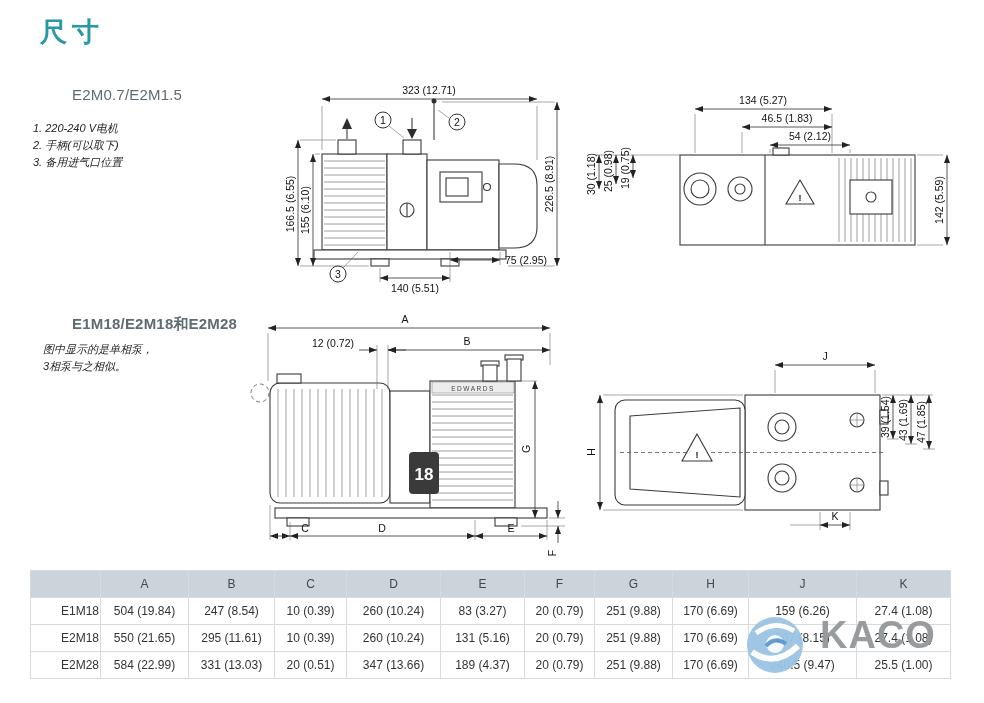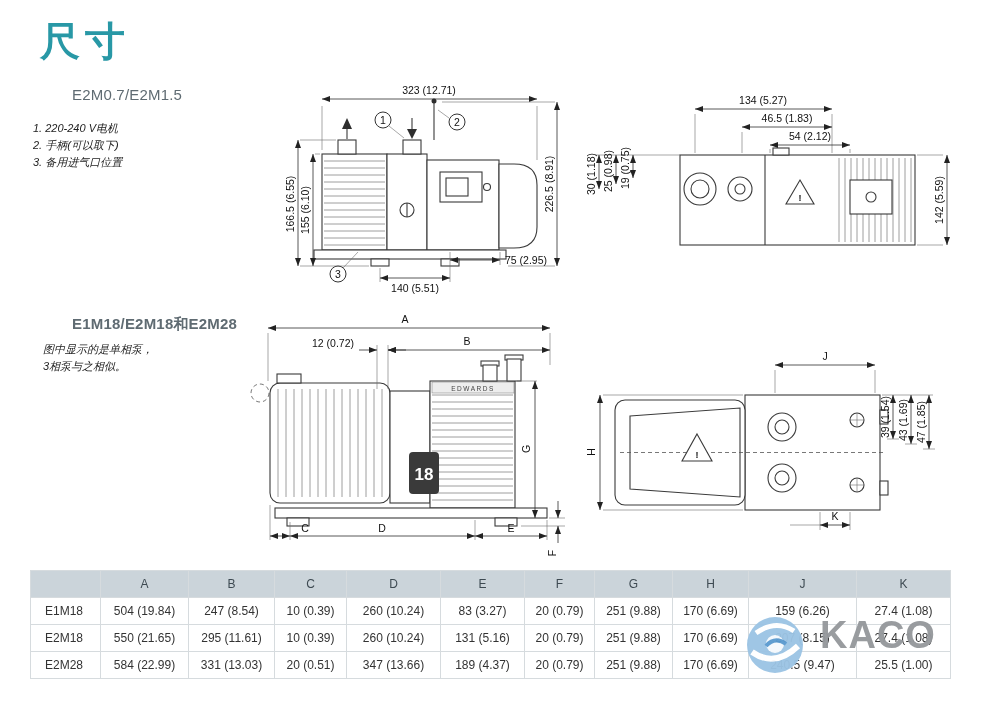--- a/index.html
+++ b/index.html
@@ -1,19 +1,19 @@
 <!DOCTYPE html>
 <html><head>
 <meta charset="utf-8">
 <style>
   html,body { margin:0; padding:0; width:984px; height:703px; }
   body { background:#fff; font-family:"Liberation Sans",sans-serif; position:relative; overflow:hidden; }
   .page { position:absolute; inset:0; background:#fff; }
 
-  .title { position:absolute; left:40px; top:14px; font-size:40px; font-weight:700;
+  .title { position:absolute; left:40px; top:14px; font-size:27px; font-weight:700;
            color:#2898a6; letter-spacing:5px; font-family:"DejaVu Sans",sans-serif; }
   .sec-heading { position:absolute; font-size:15px; font-weight:400; color:#5f6b72; letter-spacing:.2px;margin-left:30px; }
   .h1pos { left:42px; top:86px; }
   .h2pos { left:42px; top:315px;font-weight:bold; }
   .notes { position:absolute; font-size:11px; font-style:italic; color:#1d1d1d; line-height:17px; }
   .n1 { left:33px; top:120px; }
   .n2 { left:43px; top:341px; font-size:11px; }
 
   svg.draw { position:absolute; overflow:visible; }
   .ln  { fill:none; stroke:#3a3a3a; stroke-width:1.1; }
@@ -24,21 +24,21 @@
   .dsh { fill:none; stroke:#555; stroke-width:.8; stroke-dasharray:4 3; }
   .dt  { font-size:10.5px; fill:#111; }
   .co  { fill:#fff; stroke:#333; stroke-width:1; }
   .dark{ fill:#2e2e2e; }
 
   table.dims { position:absolute; left:30px; top:570px; width:920px; border-collapse:collapse;
                table-layout:fixed; font-size:12px; color:#333; }
   table.dims th, table.dims td { border:1px solid #d6dbde; height:26px; text-align:center;
                font-weight:400; padding:0 3px; background:#fff; }
   table.dims thead th { background:#cbd4da; color:#3e4a52; }
-  table.dims .model { text-align:left; padding-left:14px; }
+  table.dims .model { text-align:left; padding-left:30px; }
 
   .watermark { position:absolute; left:744px; top:614px; display:flex; 
                gap:14px; z-index:5; opacity:.96; }
   .wm-text { font-size:38px; font-weight:700; color:#95989c; letter-spacing:1px; }
 </style>
 </head>
 <body>
 
 <div class="page">
 

